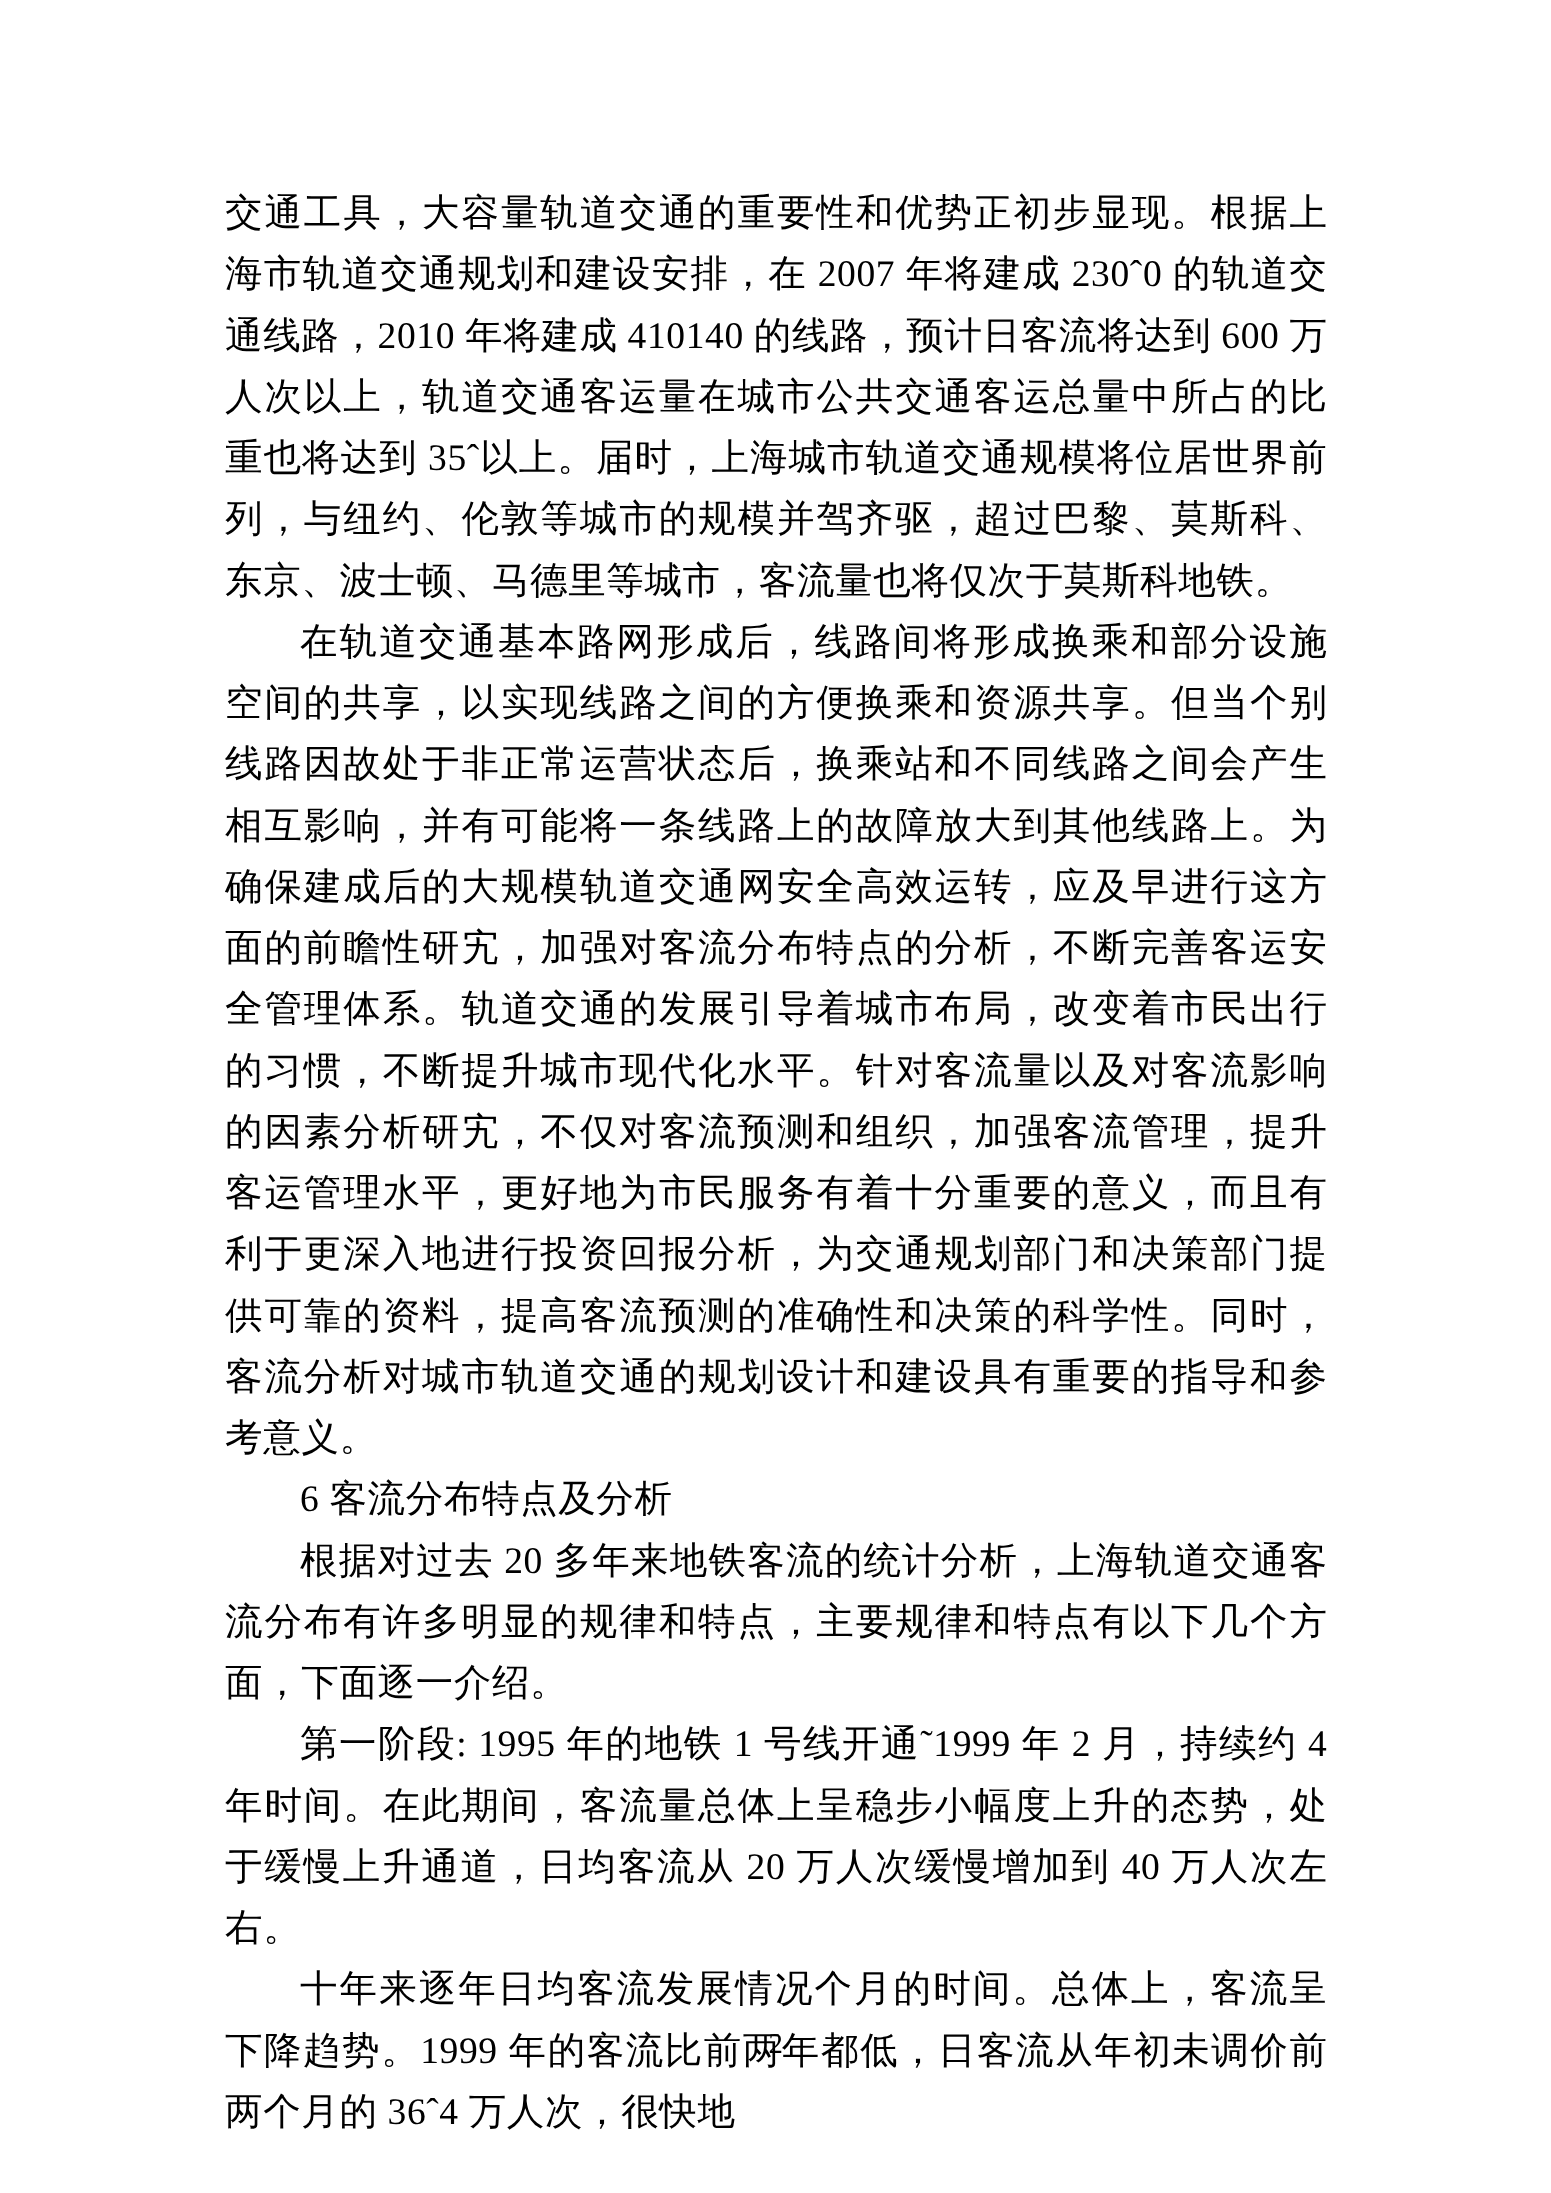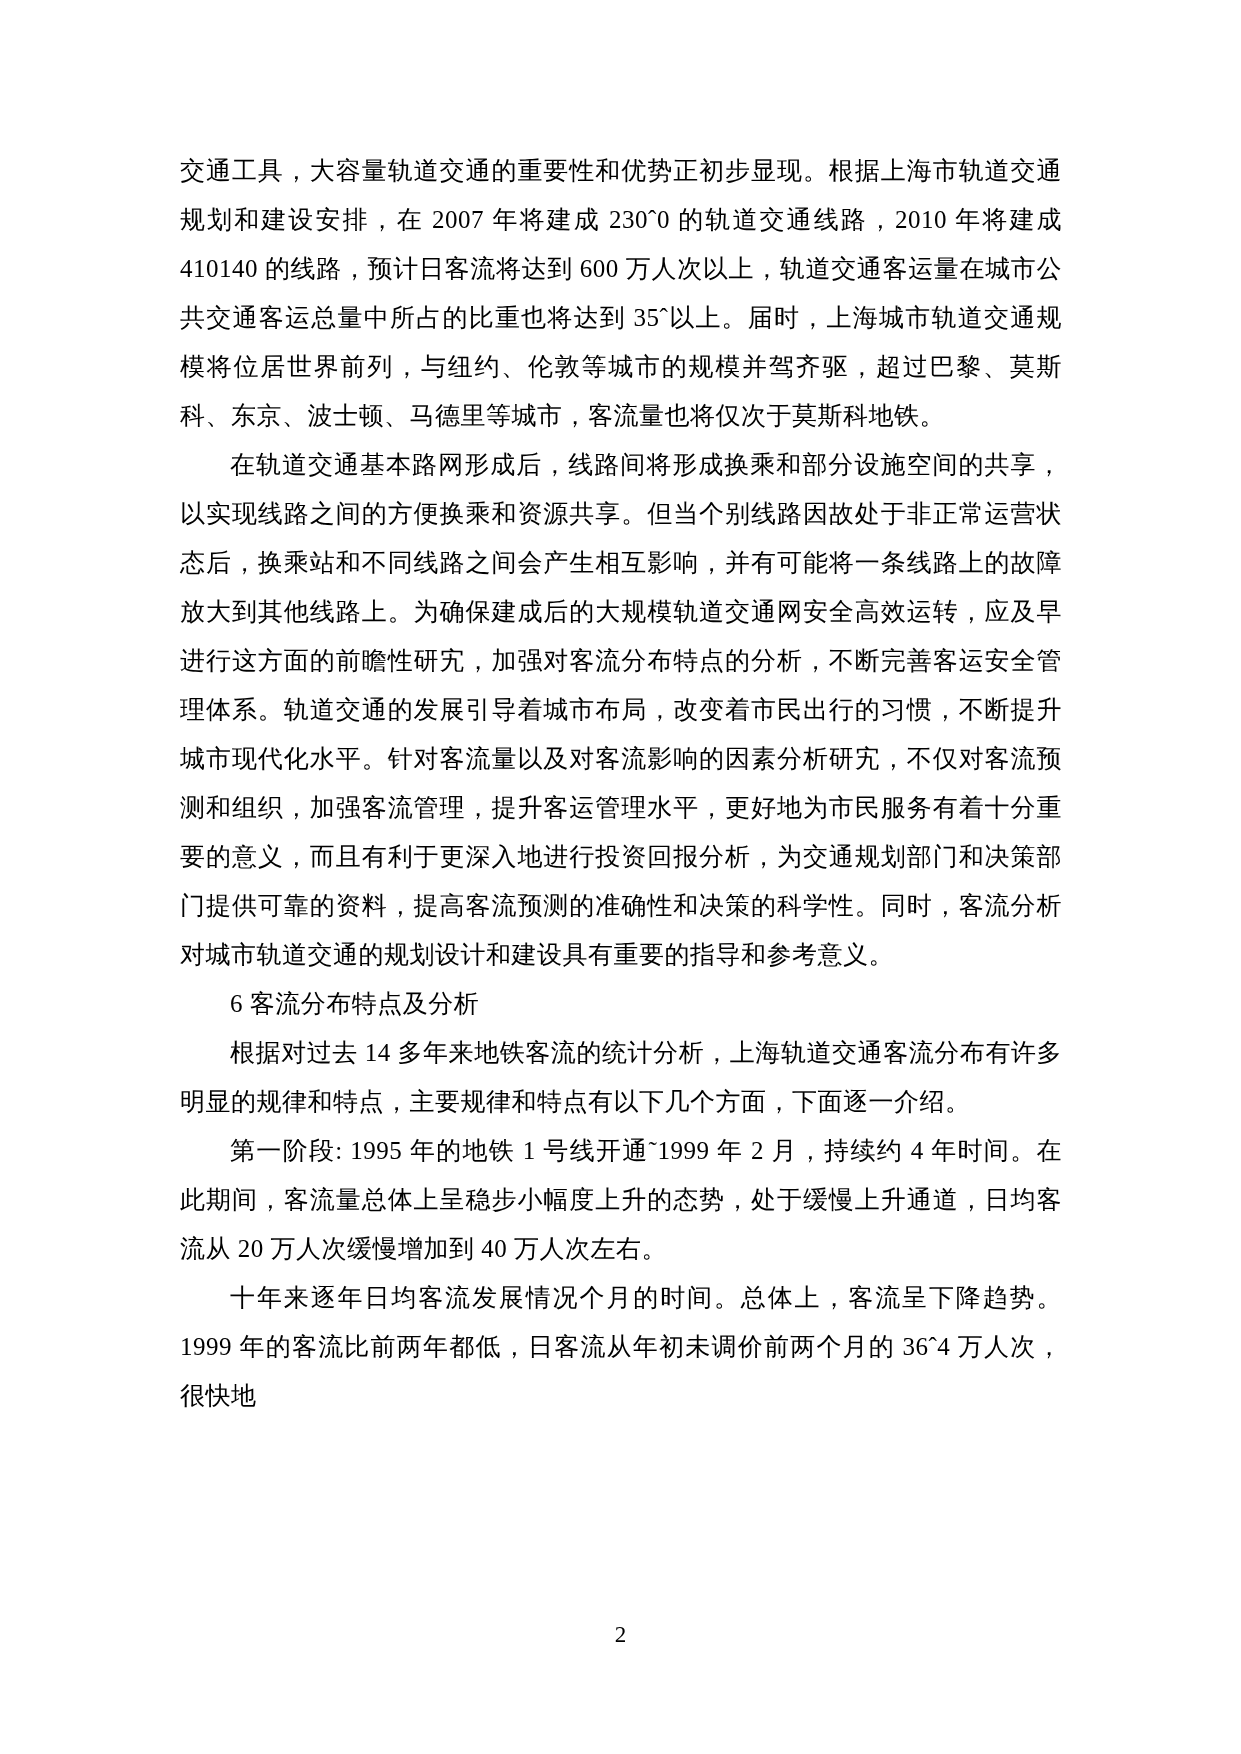--- a/index.html
+++ b/index.html
@@ -25,21 +25,21 @@
   }
   .text-block {
     position: absolute;
     left: 180px;
     top: 146px;
     width: 882px;
   }
   .text-block p {
     margin: 0;
     padding: 0;
-    font-size: 25px;
+    font-size: 30px;
     line-height: 49px;
     text-align: justify;
     text-justify: inter-ideograph;
     letter-spacing: 0.5px;
   }
   .text-block p.indent {
     text-indent: 2em;
   }
   .page-number {
     position: absolute;
@@ -53,20 +53,20 @@
 </style>
 </head>
 <body>
 
 <div class="page">
 
   <div class="text-block">
     <p>交通工具，大容量轨道交通的重要性和优势正初步显现。根据上海市轨道交通规划和建设安排，在 2007 年将建成 230ˆ0 的轨道交通线路，2010 年将建成 410140 的线路，预计日客流将达到 600 万人次以上，轨道交通客运量在城市公共交通客运总量中所占的比重也将达到 35ˆ以上。届时，上海城市轨道交通规模将位居世界前列，与纽约、伦敦等城市的规模并驾齐驱，超过巴黎、莫斯科、东京、波士顿、马德里等城市，客流量也将仅次于莫斯科地铁。</p>
     <p class="indent">在轨道交通基本路网形成后，线路间将形成换乘和部分设施空间的共享，以实现线路之间的方便换乘和资源共享。但当个别线路因故处于非正常运营状态后，换乘站和不同线路之间会产生相互影响，并有可能将一条线路上的故障放大到其他线路上。为确保建成后的大规模轨道交通网安全高效运转，应及早进行这方面的前瞻性研宄，加强对客流分布特点的分析，不断完善客运安全管理体系。轨道交通的发展引导着城市布局，改变着市民出行的习惯，不断提升城市现代化水平。针对客流量以及对客流影响的因素分析研宄，不仅对客流预测和组织，加强客流管理，提升客运管理水平，更好地为市民服务有着十分重要的意义，而且有利于更深入地进行投资回报分析，为交通规划部门和决策部门提供可靠的资料，提高客流预测的准确性和决策的科学性。同时，客流分析对城市轨道交通的规划设计和建设具有重要的指导和参考意义。</p>
     <p class="indent">6 客流分布特点及分析</p>
-    <p class="indent">根据对过去 14 多年来地铁客流的统计分析，上海轨道交通客流分布有许多明显的规律和特点，主要规律和特点有以下几个方面，下面逐一介绍。</p>
+    <p class="indent">根据对过去 20 多年来地铁客流的统计分析，上海轨道交通客流分布有许多明显的规律和特点，主要规律和特点有以下几个方面，下面逐一介绍。</p>
     <p class="indent">第一阶段: 1995 年的地铁 1 号线开通˜1999 年 2 月，持续约 4 年时间。在此期间，客流量总体上呈稳步小幅度上升的态势，处于缓慢上升通道，日均客流从 20 万人次缓慢增加到 40 万人次左右。</p>
     <p class="indent">十年来逐年日均客流发展情况个月的时间。总体上，客流呈下降趋势。1999 年的客流比前两年都低，日客流从年初未调价前两个月的 36ˆ4 万人次，很快地</p>
   </div>
 
   <div class="page-number">2</div>
 
 </div>
 
 </body></html>

